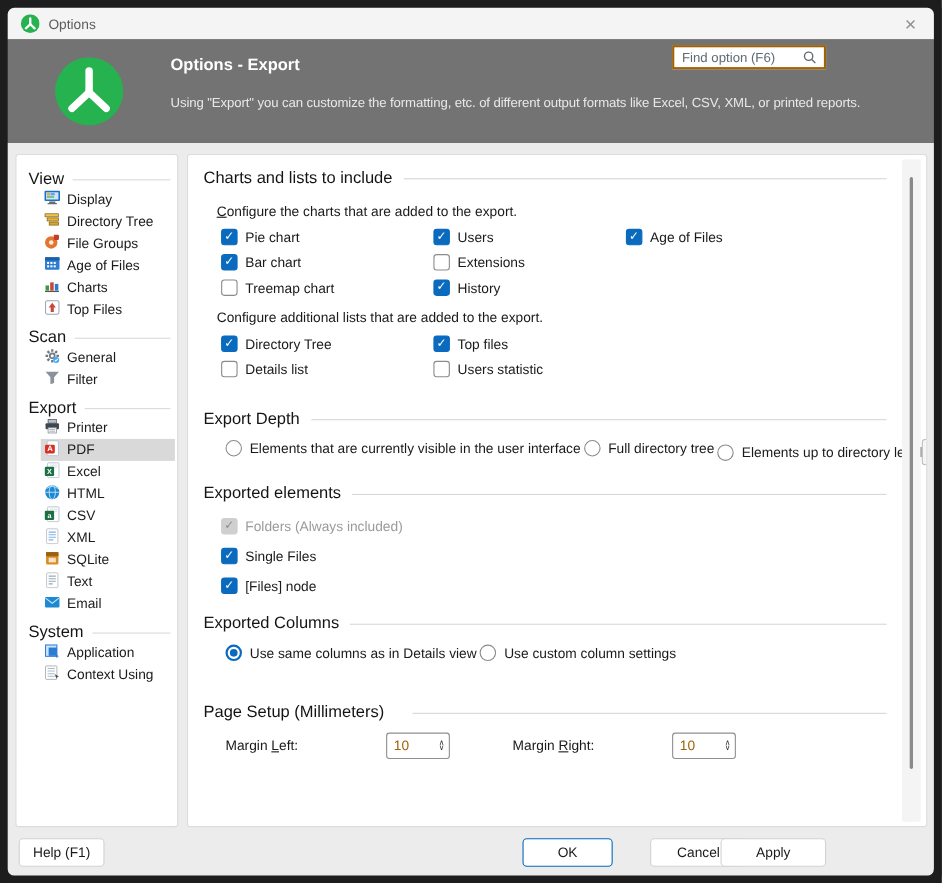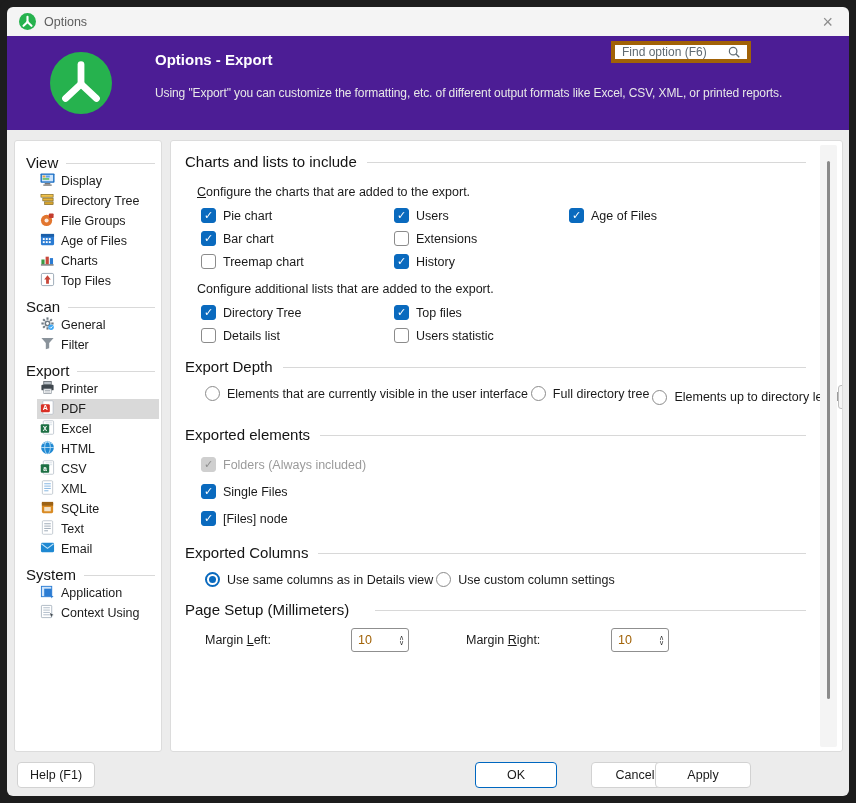--- a/index.html
+++ b/index.html
@@ -6,25 +6,25 @@
     font-family:"Liberation Sans","DejaVu Sans",sans-serif;-webkit-font-smoothing:antialiased;}
   .window{position:absolute;inset:0;background:#1d1d1d;border-radius:8px;overflow:hidden;}
 
   
   .titlebar{position:absolute;left:7px;top:7px;right:7px;height:29px;background:#f4f4f4;
     display:flex;align-items:center;padding:5px 12px;box-sizing:border-box;border-radius:6px 6px 0 0;}
   .titlebar .tb-title{color:#5d5d5d;font-size:12.5px;margin-left:8px;}
   .titlebar .tb-close{margin-left:auto;color:#8e8e8e;font-size:18px;line-height:18px;cursor:pointer;padding:0 4px;}
 
   
-  .header{position:absolute;left:7px;top:36px;right:7px;height:94px;background:#4c1d95;}
+  .header{position:absolute;left:7px;top:36px;right:7px;height:94px;background:#737373;}
   .logo{position:absolute;left:43px;top:16px;width:62px;height:62px;}
   .h-title{position:absolute;left:148px;top:15px;color:#ffffff;font-weight:bold;font-size:15px;}
   .h-desc{position:absolute;left:148px;top:50px;color:#e8e8e8;font-size:12px;white-space:nowrap;letter-spacing:-0.1px;}
-  .search{position:absolute;right:98px;top:5px;width:140px;height:22px;background:#fff;display:flex;align-items:center;border:4px solid #a16207;box-sizing:border-box;}
+  .search{position:absolute;right:98px;top:5px;width:140px;height:22px;background:#fff;display:flex;align-items:center;border:2px solid #a16207;box-sizing:border-box;}
   .search input{border:none;outline:none;flex:1;font-size:12px;color:#444;padding:0 4px 0 7px;min-width:0;font-family:inherit;background:transparent;}
   .search input::placeholder{color:#5f6a72;}
   .search .mag{display:flex;align-items:center;padding-right:6px;}
 
   
   .body{position:absolute;left:7px;right:7px;top:130px;bottom:7px;background:#ececec;border-radius:0 0 6px 6px;}
   .card{background:#fff;border:1px solid #dcdcdc;border-radius:3px;box-sizing:border-box;position:absolute;}
 
   
   .sidebar{left:7px;top:10px;width:148px;height:612px;padding-top:13px;overflow:hidden;}
@@ -65,21 +65,21 @@
   .spin .chev{display:flex;flex-direction:column;align-items:center;padding-right:4px;color:#333;}
   .spin .chev span{font-size:7px;line-height:5.5px;cursor:pointer;}
   .spin.disabled{background:#f5f5f5;border-color:#bdbdbd;}
   .spin.disabled .sv{color:#a0a0a0;}
   .spin.disabled .chev{color:#9a9a9a;}
   .abs186{position:absolute;left:186px;top:0;}
   .dropdown{position:absolute;left:246px;top:0;width:70px;height:24px;box-sizing:border-box;border:1px solid #8f8f8f;border-radius:3px;
     background:#fff;display:flex;align-items:center;font-size:12.5px;color:#1a1a1a;padding-left:7px;cursor:pointer;}
   .dropdown .dchev{margin-left:auto;padding-right:6px;font-size:8px;color:#555;}
   .elist{display:flex;flex-direction:column;gap:10px;margin:13px 0 0 16px;}
-  .m-top14{margin-top:14px;} .m-top16{margin-top:17px;} .m-top22{margin-top:13px;gap:16px;} .m-top12{margin-top:12px;}
+  .m-top14{margin-top:28px;} .m-top16{margin-top:17px;} .m-top22{margin-top:37px;gap:16px;} .m-top12{margin-top:12px;}
   .psrow{position:relative;height:26px;margin:10px 0 0 20px;font-size:12.5px;color:#1a1a1a;}
   .psrow .plbl1{position:absolute;left:0;top:5px;}
   .psrow .pspin1{position:absolute;left:146px;top:0;width:58px;}
   .psrow .plbl2{position:absolute;left:261px;top:5px;}
   .psrow .pspin2{position:absolute;left:406px;top:0;width:58px;}
 
   
   .scroll-track{position:absolute;right:5px;top:4px;bottom:4px;width:17px;background:#f4f4f4;border-radius:2px;}
   .scroll-thumb{position:absolute;right:12px;top:20px;width:3px;height:538px;background:#8a8a8a;border-radius:2px;cursor:pointer;}
 

